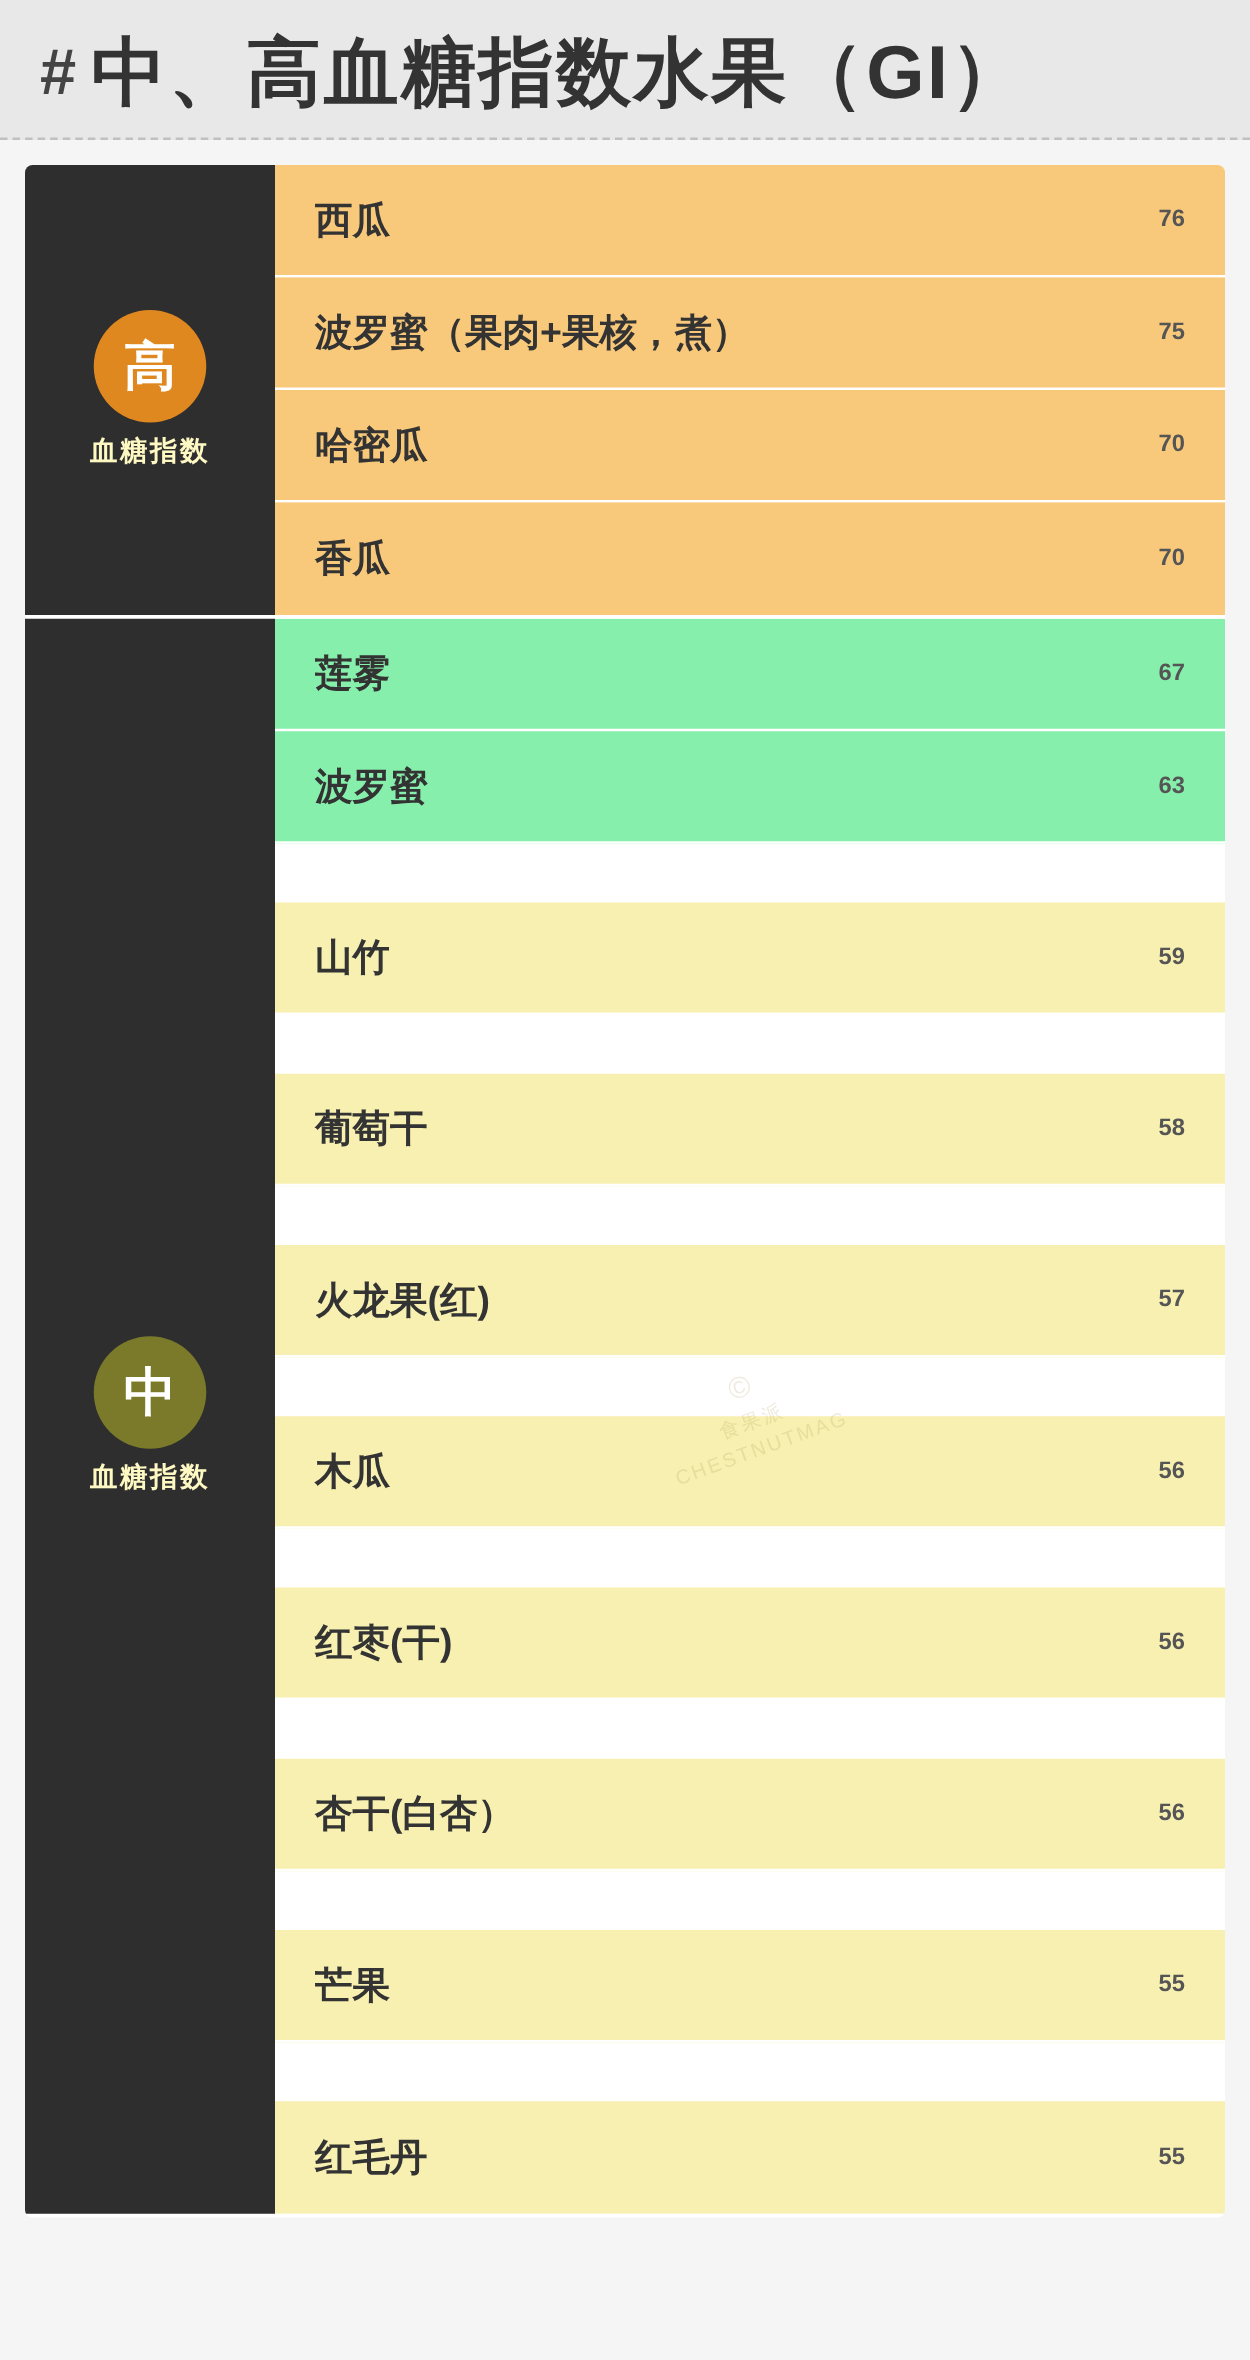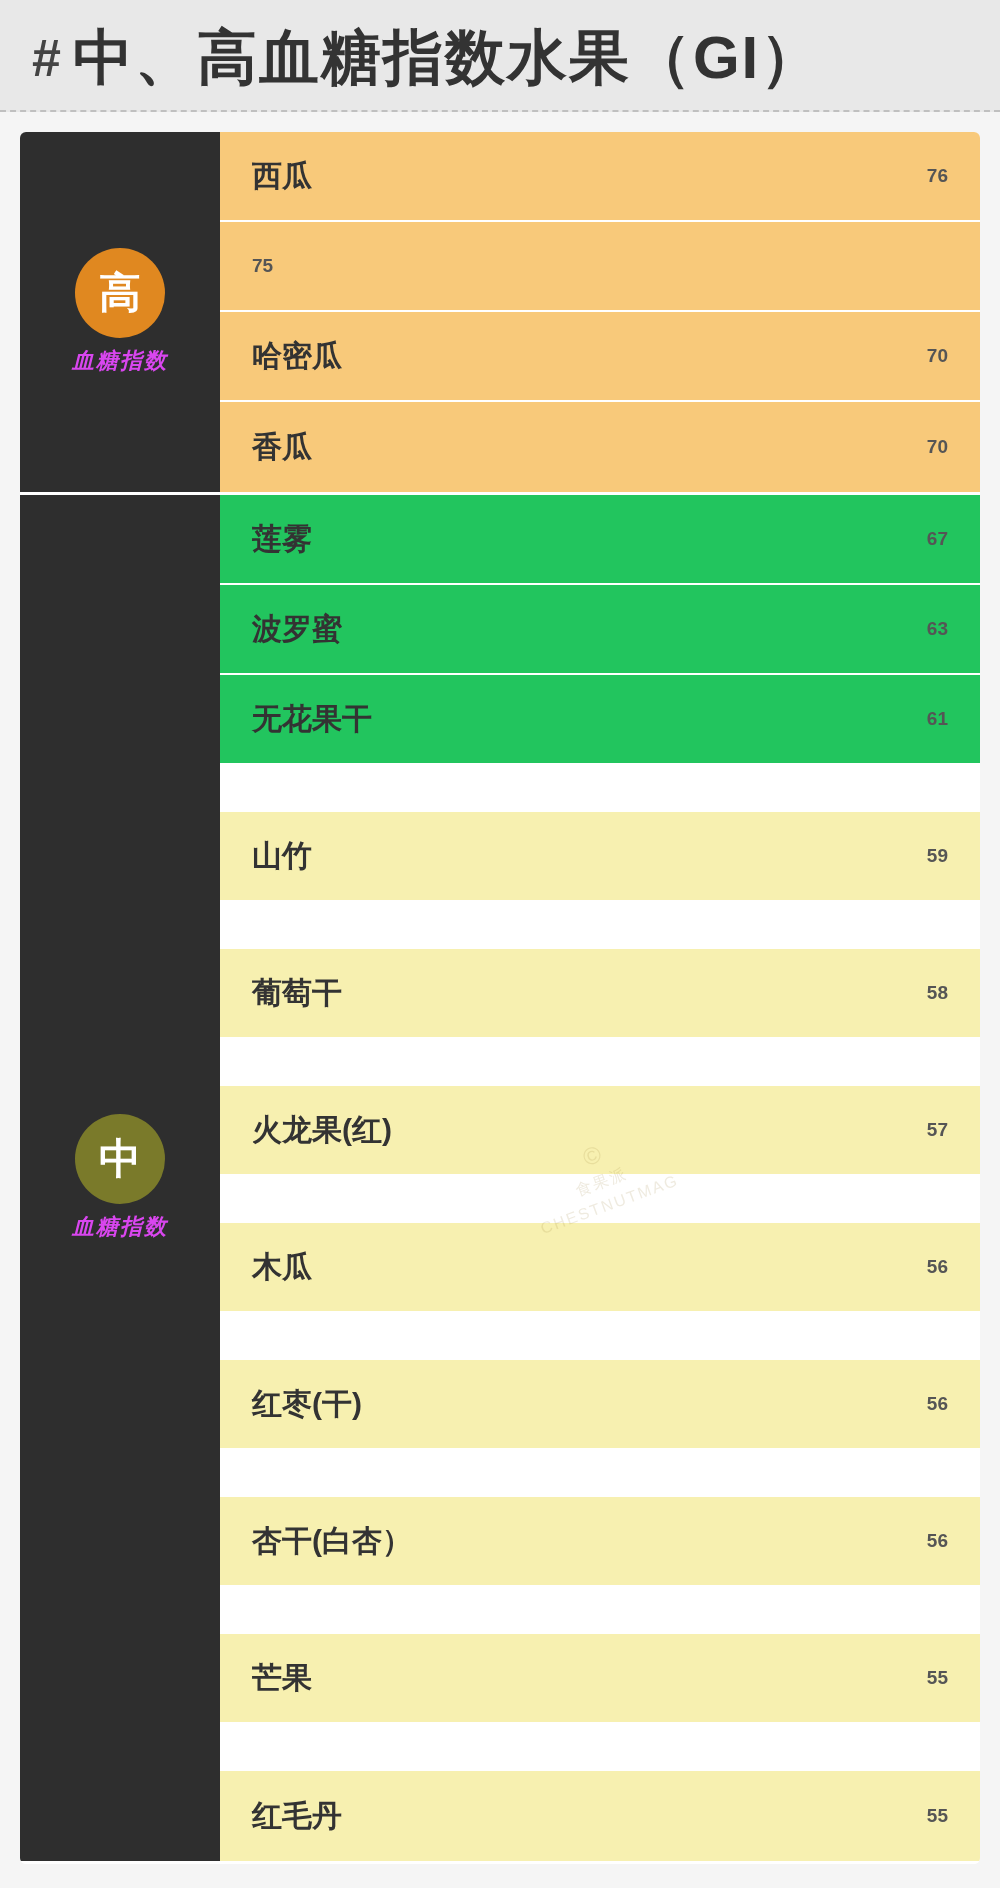--- a/index.html
+++ b/index.html
@@ -93,27 +93,26 @@
 
     .label-badge.high {
       background: #e08820;
     }
 
     .label-badge.mid {
       background: #7a7a2a;
     }
 
     .label-text {
-      color: #d946ef;
+      color: #fef9c3;
       font-size: 22px;
       font-weight: 700;
       text-align: center;
       line-height: 1.4;
       letter-spacing: 2px;
-      font-style: italic;
     }
 
     
     .rows-col {
       flex: 1;
       display: flex;
       flex-direction: column;
     }
 
     .fruit-row {
@@ -128,21 +127,21 @@
 
     .fruit-row:last-child {
       border-bottom: none;
     }
 
     .fruit-row.high-row {
       background: #f8c97a;
     }
 
     .fruit-row.mid-row-dark {
-      background: #22c55e;
+      background: #86efac;
     }
 
     .fruit-row.mid-row-light {
       background: #f7f0b0;
       margin-top: 47px;
     }
 
     .fruit-name {
       font-size: 30px;
       font-weight: 600;
@@ -206,20 +205,21 @@
         </div>
         <div class="label-text">血糖指数</div>
       </div>
       <div class="rows-col-wrapper">
         <div class="rows-col">
           <div class="fruit-row high-row">
             <span class="fruit-name">西瓜</span>
             <span class="fruit-value">76</span>
           </div>
           <div class="fruit-row high-row">
+            <span class="fruit-name">波罗蜜（果肉+果核，煮）</span>
             <span class="fruit-value">75</span>
           </div>
           <div class="fruit-row high-row">
             <span class="fruit-name">哈密瓜</span>
             <span class="fruit-value">70</span>
           </div>
           <div class="fruit-row high-row">
             <span class="fruit-name">香瓜</span>
             <span class="fruit-value">70</span>
           </div>
@@ -243,24 +243,20 @@
         </div>
         <div class="rows-col">
           <div class="fruit-row mid-row-dark">
             <span class="fruit-name">莲雾</span>
             <span class="fruit-value">67</span>
           </div>
           <div class="fruit-row mid-row-dark">
             <span class="fruit-name">波罗蜜</span>
             <span class="fruit-value">63</span>
           </div>
-          <div class="fruit-row mid-row-dark">
-            <span class="fruit-name">无花果干</span>
-            <span class="fruit-value">61</span>
-          </div>
           <div class="fruit-row mid-row-light">
             <span class="fruit-name">山竹</span>
             <span class="fruit-value">59</span>
           </div>
           <div class="fruit-row mid-row-light">
             <span class="fruit-name">葡萄干</span>
             <span class="fruit-value">58</span>
           </div>
           <div class="fruit-row mid-row-light">
             <span class="fruit-name">火龙果(红)</span>

